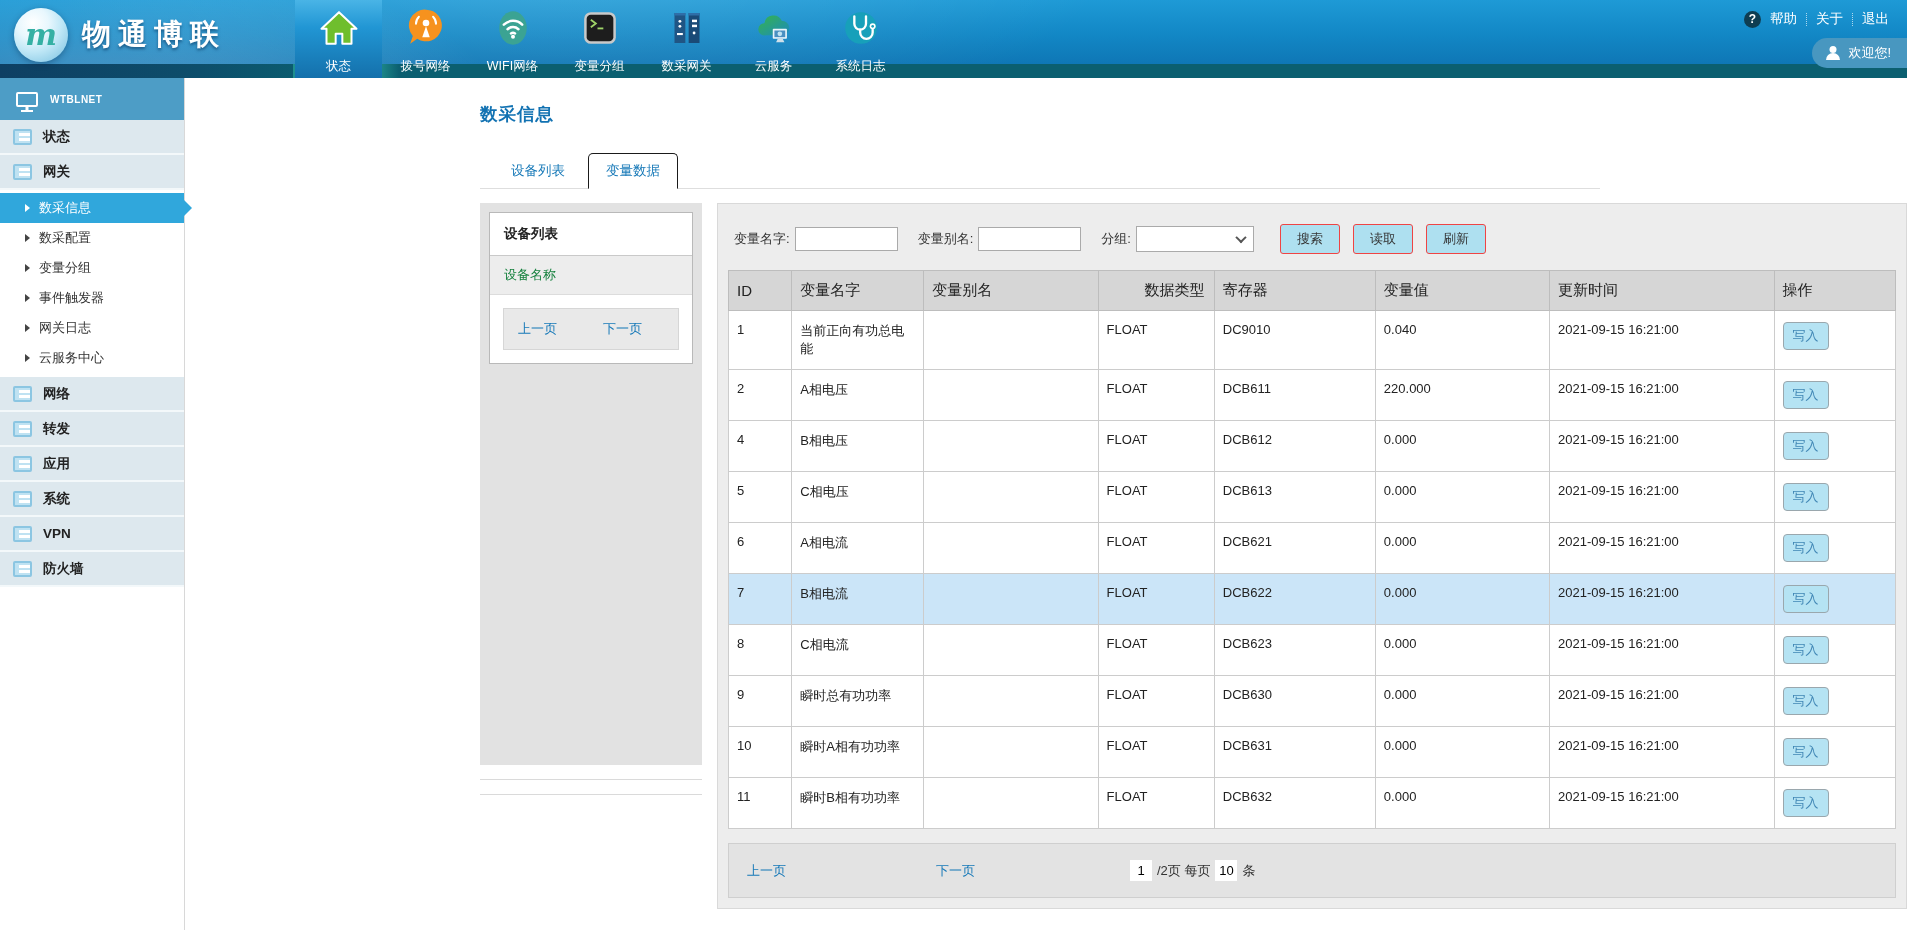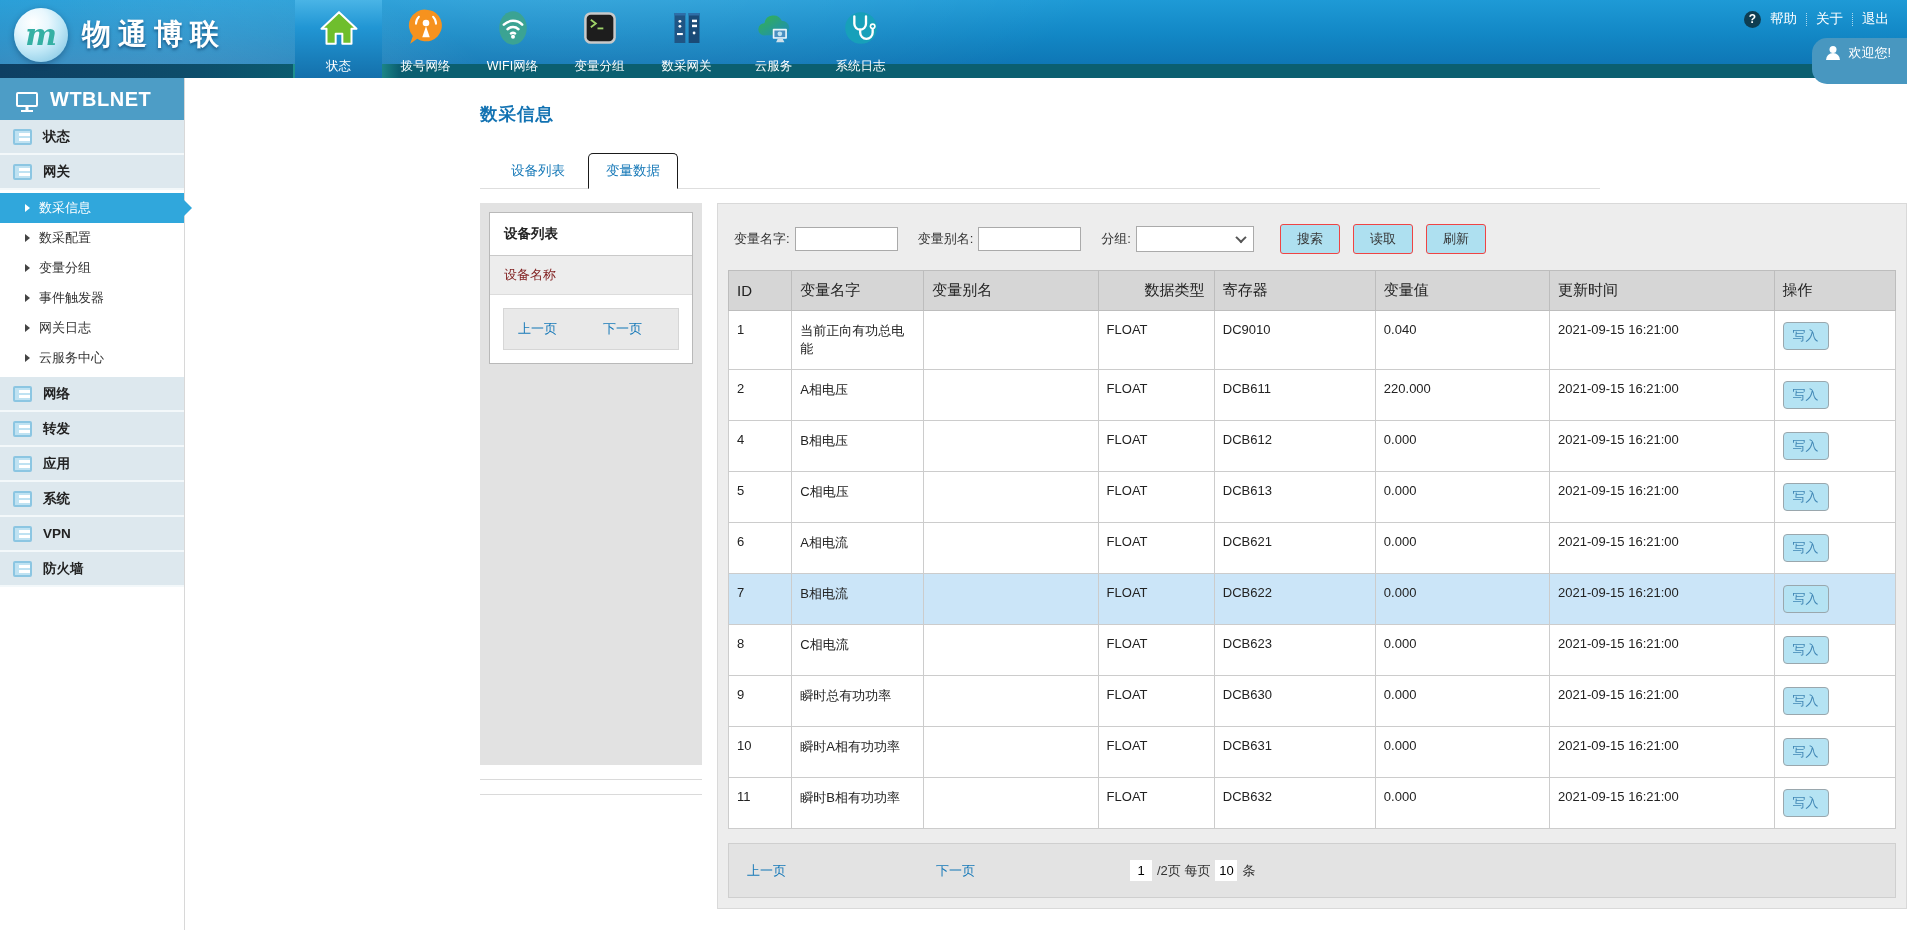--- a/index.html
+++ b/index.html
@@ -32,32 +32,32 @@
   .nav-item .nav-icon { height:44px; display:flex; align-items:center; justify-content:center; }
   .nav-item .nav-label { margin-top:auto; color:#fff; font-size:12.5px; padding-bottom:1px; }
   .nav-item.active { background:linear-gradient(180deg,#49b4e6 0%,#2196d4 35%,#1470ab 100%); }
   .top-links { position:absolute; top:10px; right:18px; display:flex; align-items:center; gap:9px;
     z-index:3; color:#fff; font-size:13.5px; }
   .top-links a { color:#fff; }
   .qmark { width:17px; height:17px; border-radius:50%; background:#0e3d52; color:#fff;
     font-size:12px; font-weight:bold; text-align:center; line-height:17px; display:inline-block; }
   .tl-sep { width:0; height:13px; border-left:1px dotted rgba(255,255,255,.65); }
   .welcome-badge { position:absolute; top:38px; right:0; z-index:3; background:#4897c0;
-    border-radius:15px 0 0 15px; padding:6px 16px 22px 13px; color:#fff; font-size:13px;
+    border-radius:15px 0 0 15px; padding:6px 16px 6px 13px; color:#fff; font-size:13px;
     display:flex; align-items:center; gap:8px; cursor:pointer; }
   .person-icon { position:relative; width:15px; height:14px; }
   .person-icon::before { content:""; position:absolute; top:0; left:50%; transform:translateX(-50%);
     width:7px; height:7px; border-radius:50%; background:#fff; }
   .person-icon::after { content:""; position:absolute; bottom:0; left:50%; transform:translateX(-50%);
     width:14px; height:7px; border-radius:7px 7px 0 0; background:#fff; }
 
   
   .sidebar { position:absolute; left:0; top:78px; width:185px; height:852px; background:#fff;
     border-right:1px solid #d8d8d8; z-index:2; }
-  .sb-header { height:42px; background:#4d9dc6; color:#fff; font-weight:bold; font-size:20px;
+  .sb-header { height:42px; background:#4d9dc6; color:#fff; font-weight:bold; font-size:10px;
     display:flex; align-items:center; gap:12px; padding-left:16px; letter-spacing:.5px; }
   .mon-icon { position:relative; width:22px; height:15px; border:2px solid #fff; border-radius:2px; }
   .mon-icon::before { content:""; position:absolute; left:50%; transform:translateX(-50%);
     bottom:-5px; width:3px; height:4px; background:#fff; }
   .mon-icon::after { content:""; position:absolute; left:50%; transform:translateX(-50%);
     bottom:-7px; width:12px; height:2px; background:#fff; }
   .sb-item { height:35px; background:#dde8ee; border-bottom:2px solid #f3f8fa;
     display:flex; align-items:center; gap:11px; padding-left:13px;
     font-weight:bold; font-size:13.5px; color:#222; cursor:pointer; }
   .tbl-icon { width:19px; height:16px; border:2px solid #8cc6e2; border-radius:2px; background:
@@ -83,21 +83,21 @@
   .tab { padding:8px 17px; color:#1779b8; font-size:13.5px; }
   .tab.active { border:1px solid #1a1a1a; border-bottom:1px solid #fff; border-radius:5px 5px 0 0;
     background:#fff; margin-bottom:-1px; margin-left:6px;text-align:center; }
 
   .cols { display:flex; margin:14px 0 0 295px; gap:15px; align-items:flex-start; }
   .left-col { width:222px; }
   .device-col { background:#e2e2e2; padding:9px; height:562px; }
   .device-card { background:#fff; border:1px solid #b9b9b9; }
   .dc-title { padding:12px 14px; font-weight:bold; font-size:13.5px; color:#222;
     border-bottom:1px solid #c9c9c9; }
-  .dc-colhead { padding:10px 14px; font-size:13px; color:#7f1d1d; background:#ededed;
+  .dc-colhead { padding:10px 14px; font-size:13px; color:#15803d; background:#ededed;
     border-bottom:1px solid #dcdcdc; }
   .dc-device { padding:11px 14px; background:#1b88c9; color:#fff; font-weight:bold;
     font-size:13px; cursor:pointer; }
   .dc-pager { margin:13px; background:#e9e9e9; border:1px solid #d6d6d6; padding:11px 14px;
     display:flex; gap:46px; }
   .dc-pager a, .pager-bar a { color:#1779b8; font-size:13px; }
   .ghost-line { border-top:1px solid #dadada; margin-top:14px; }
 
   .table-panel { flex:1; background:#ededed; border:1px solid #d9d9d9; padding:10px; }
   .filter-bar { display:flex; align-items:center; padding:10px 6px 16px; font-size:13px; color:#333; }

